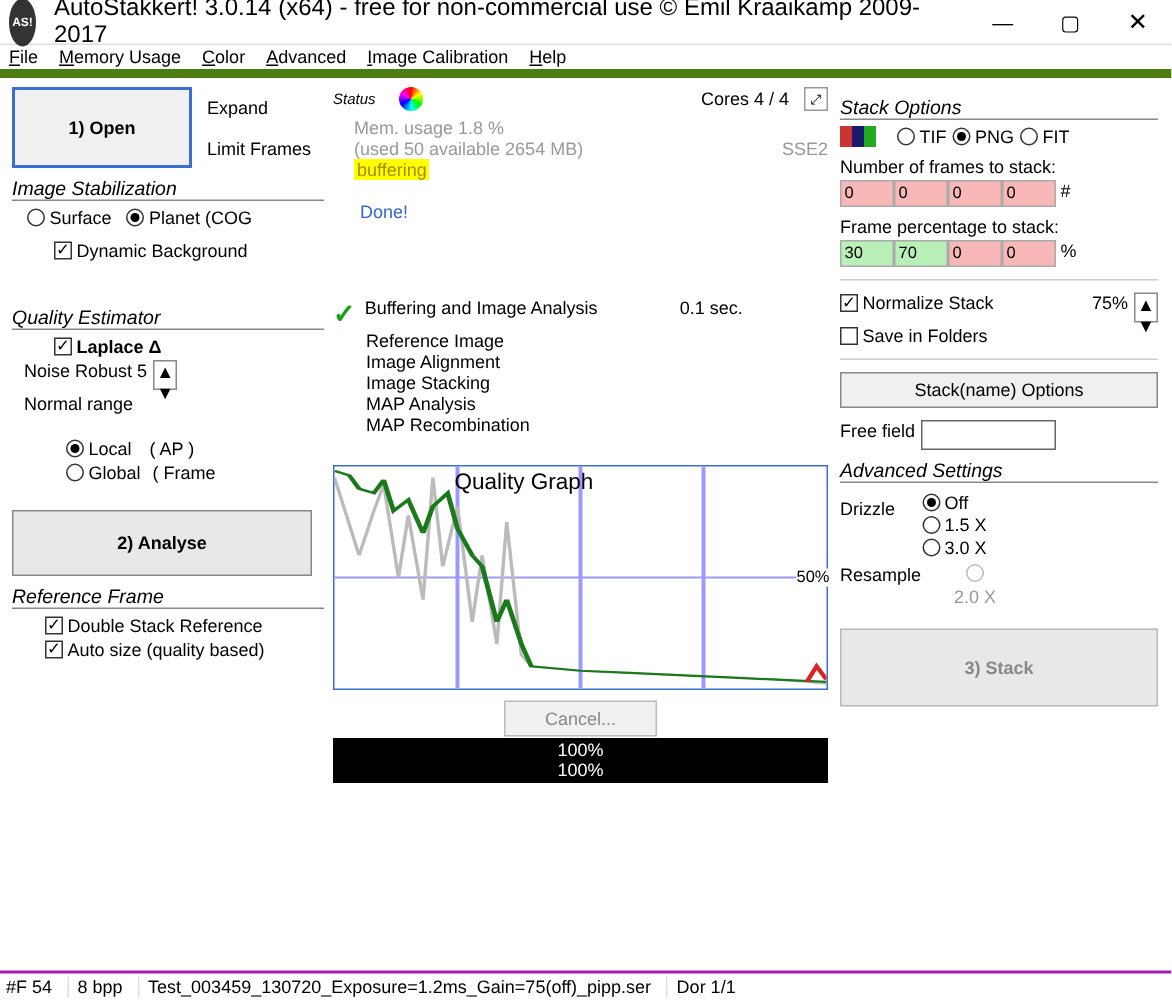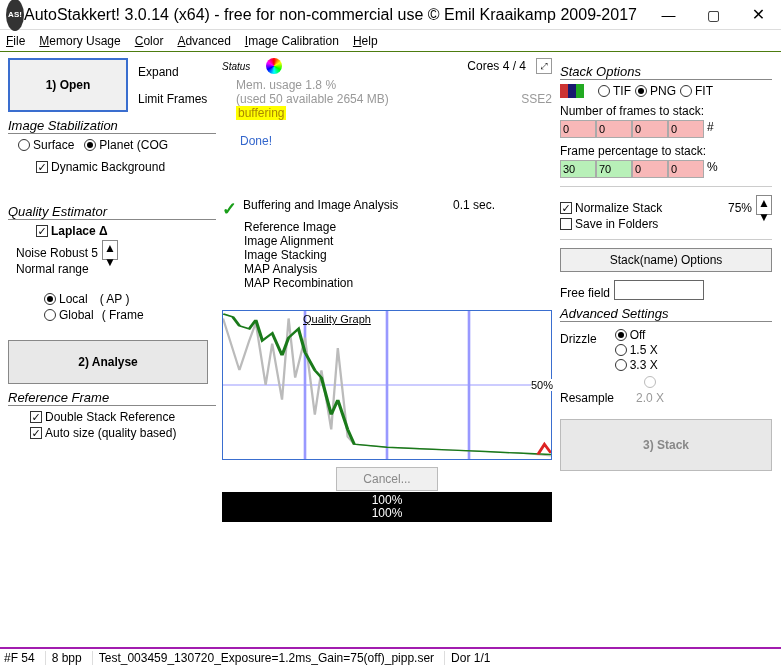--- a/index.html
+++ b/index.html
@@ -1,39 +1,39 @@
 <!DOCTYPE html>
 <html><head>
 <meta charset="utf-8">
 <style>
 * { box-sizing: border-box; margin: 0; padding: 0; font-family: "Segoe UI", Tahoma, sans-serif; font-size: 12px; }
 body { background: #fff; width: 781px; height: 667px; overflow: hidden; position: relative; }
 
 .titlebar { display: flex; align-items: center; height: 30px; padding: 0 0 0 6px; border-bottom: 1px solid #ddd; }
-.titlebar .appicon { width: 18px; height: 32px; background: #333; border-radius: 50%; margin-right: 0; display: flex; align-items: center; justify-content: center; color: #fff; font-size: 8px; font-weight: bold; }
+.titlebar .appicon { width: 18px; height: 32px; background: #333; border-radius: 50%; margin-right: 12px; display: flex; align-items: center; justify-content: center; color: #fff; font-size: 8px; font-weight: bold; }
 .titlebar .title { flex: 1; font-size: 16px; }
 .titlebar .winbtn { width: 45px; height: 30px; display: flex; align-items: center; justify-content: center; font-size: 14px; }
 .titlebar .winbtn.close { font-size: 16px; }
 
-.menubar { display: flex; padding: 2px 6px; border-bottom: 1px solid #4d7c0f; height: 22px; align-items: center; }
+.menubar { display: flex; padding: 2px 6px; border-bottom: 6px solid #4d7c0f; height: 22px; align-items: center; }
 .menubar span { margin-right: 14px; font-size: 12px; }
 .menubar span u { text-decoration: underline; }
 
 .cols { display: flex; height: 592px; }
 .col-left { width: 218px; padding: 6px 2px 6px 8px; }
 .col-mid { width: 338px; padding: 6px 4px; position: relative; }
 .col-right { width: 222px; padding: 6px 6px 6px 4px; }
 
 .section-heading { font-style: italic; font-size: 13px; border-bottom: 1px solid #888; margin: 6px 0 4px 0; }
 
 .btn { border: 1px solid #888; background: #f0f0f0; text-align: center; padding: 4px 8px; cursor: pointer; }
 .btn.big { font-weight: bold; padding: 18px 0; width: 120px; border: 2px solid #3a6ecf; }
 .btn.disabled { color: #888; border-color: #bbb; }
 
-.row { display: flex; align-items: flex-end; gap: 4px; margin: 2px 0; }
+.row { display: flex; align-items: flex-start; gap: 4px; margin: 2px 0; }
 
 .radio, .checkbox { display: inline-flex; align-items: center; gap: 3px; }
 .radio-dot { width: 12px; height: 12px; border: 1px solid #333; border-radius: 50%; display: inline-flex; align-items: center; justify-content: center; }
 .radio-dot.sel::after { content: ""; width: 6px; height: 6px; background: #000; border-radius: 50%; }
 .check-box { width: 12px; height: 12px; border: 1px solid #333; display: inline-flex; align-items: center; justify-content: center; font-size: 10px; }
 .check-box.sel::after { content: "✓"; font-size: 11px; line-height: 10px; }
 
 .spindle { width: 16px; height: 20px; border: 1px solid #888; display: inline-flex; flex-direction: column; font-size: 6px; }
 .spindle div { flex:1; text-align:center; }
 
@@ -43,21 +43,21 @@
 .done { color: #3366cc; margin-left: 18px; margin-top: 14px; }
 
 .greencheck { color: #1a9e1a; font-size: 18px; font-weight: bold; margin-right: 6px; }
 .steps { margin-top: 50px; }
 .steps .line { display: flex; }
 .steps .label { width: 210px; }
 .steps .time { }
 
 .quality-graph { height: 150px; border: 1px solid #3a6ecf; margin-top: 20px; position: relative; background: #fff; }
 .quality-graph svg { width: 100%; height: 100%; }
-.quality-graph .caption { position: absolute; top: 2px; left: 80px; font-size: 11px; text-decoration: underline; }
+.quality-graph .caption { position: absolute; top: 2px; left: 80px; font-size: 15px; }
 .quality-graph .pct { position: absolute; right: -2px; top: 68px; font-size: 11px; background: #fff; }
 
 .blackbar { background: #000; color: #fff; height: 30px; display: flex; flex-direction: column; align-items: center; justify-content: center; font-size: 11px; margin-top: 6px; }
 .blackbar span { line-height: 13px; }
 
 .stack-inputs { display: flex; gap: 0; margin: 2px 0 6px 0; }
 .stack-inputs input { width: 36px; height: 18px; border: 1px solid #aaa; text-align: left; padding-left: 2px; font-size: 11px; }
 .stack-inputs input.red { background: #f8b8b8; }
 .stack-inputs input.green { background: #b8f0b8; }
 .stack-inputs .suffix { margin-left: 3px; }
@@ -321,21 +321,21 @@
         <span class="radio">
             <span class="radio-dot sel"></span>
             <span>Off</span>
           </span>
         <span class="radio">
             <span class="radio-dot"></span>
             <span>1.5 X</span>
           </span>
         <span class="radio">
             <span class="radio-dot"></span>
-            <span>3.3 X</span>
+            <span>3.0 X</span>
           </span>
       </div>
     </div>
     <div class="row" style="margin-top:4px;">
       <span>Resample</span>
       <span style="width:14px;"></span>
       <span class="radio" style="color:#999;flex-direction:column;">
           <span class="radio-dot" style="border-color:#bbb;"></span>
           <span>2.0 X</span>
         </span>

